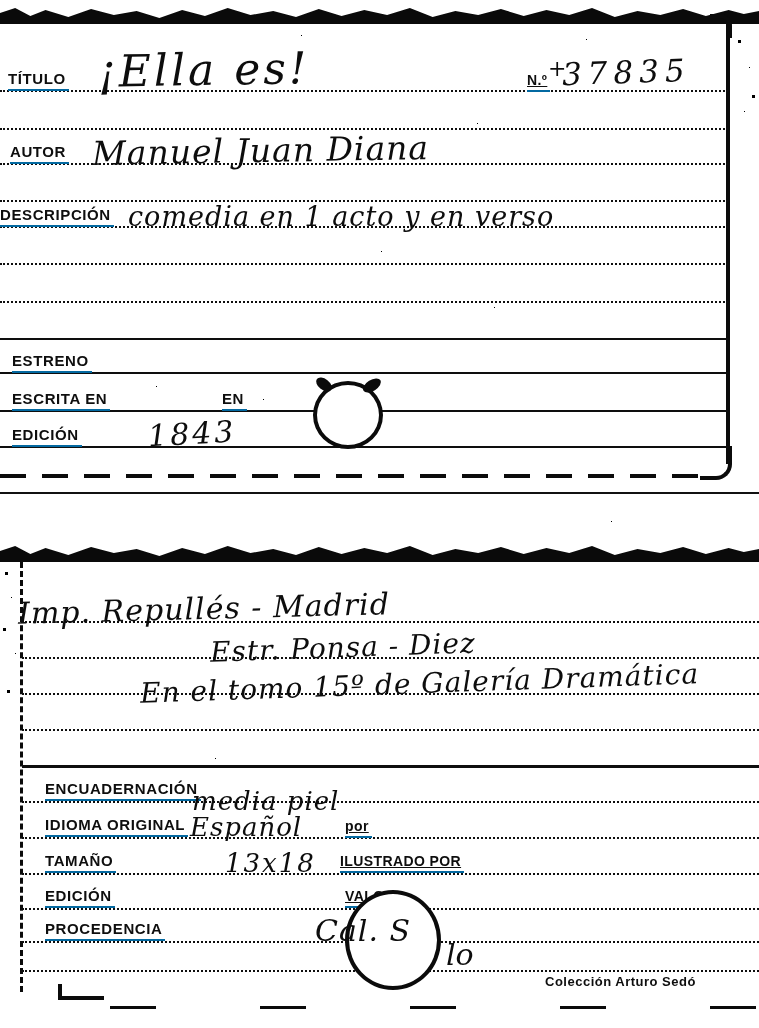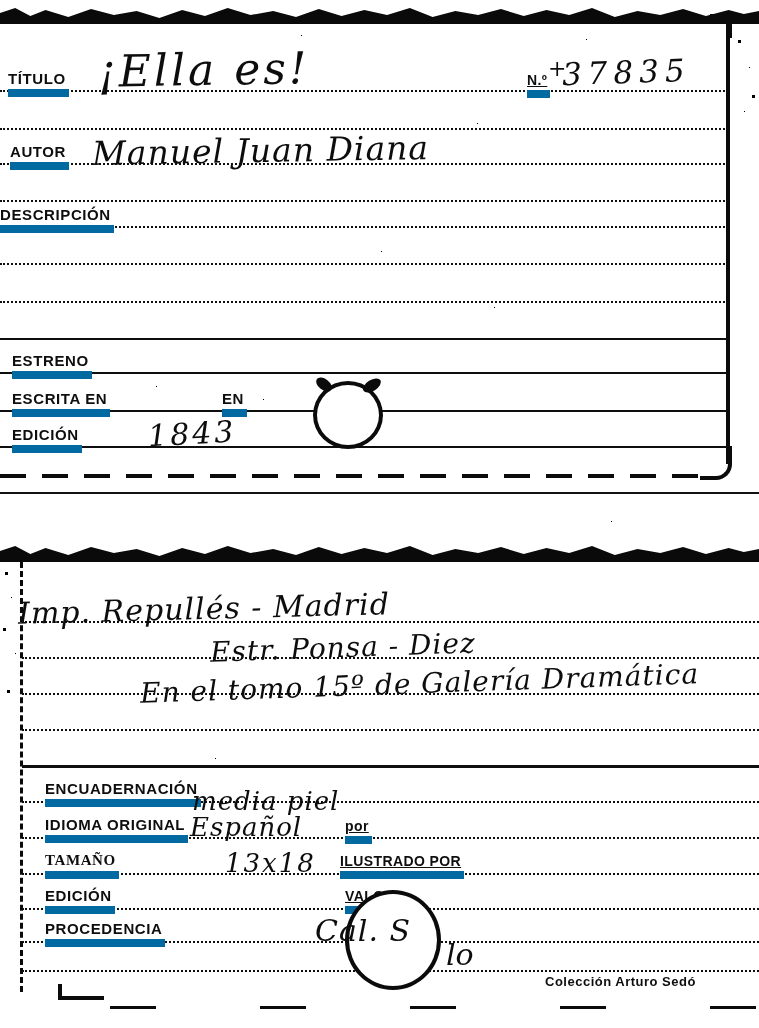--- a/index.html
+++ b/index.html
@@ -15,21 +15,21 @@
     clip-path:polygon(0 18px,0 7px,2% 2px,4% 10px,6% 4px,9% 11px,12% 3px,15% 9px,18% 5px,21% 12px,24% 4px,27% 10px,30% 2px,33% 9px,36% 5px,39% 11px,42% 3px,45% 10px,48% 4px,51% 9px,54% 2px,57% 11px,60% 5px,63% 9px,66% 3px,69% 10px,72% 4px,75% 9px,78% 2px,81% 11px,84% 5px,87% 9px,90% 3px,93% 10px,96% 4px,98% 8px,100% 5px,100% 18px);
   }
   
   .rl{position:absolute;height:0;border-top:2px dotted #0e0e0e;}
   .rl.solid{border-top-style:solid;}
   .c1{left:0;width:728px;}
   .c2{left:22px;width:737px;}
   
   .lbl{
     position:absolute;font-weight:700;font-size:15px;letter-spacing:.6px;
-    line-height:1;padding:0 3px 3px 0;border-bottom:8px solid #0369a1;
+    line-height:1;padding:0 3px 3px 0;border-bottom:2px solid #0369a1;
     white-space:nowrap;
   }
   .lbl.small{font-size:14px;letter-spacing:.4px;text-decoration:underline;}
   .lbl.nounder{border-bottom:none;}
   
   .hand{
     position:absolute;font-family:"DejaVu Serif", serif;font-style:italic;
     line-height:1;white-space:nowrap;color:#0d0d0d;
   }
   
@@ -83,20 +83,21 @@
   <div class="lbl" style="left:0;top:207px;">DESCRIPCIÓN</div>
   <div class="lbl" style="left:12px;top:353px;">ESTRENO</div>
   <div class="lbl" style="left:12px;top:391px;">ESCRITA EN</div>
   <div class="lbl" style="left:222px;top:391px;">EN</div>
   <div class="lbl" style="left:12px;top:427px;">EDICIÓN</div>
 
   <div class="hand z5" style="left:98px;top:48px;font-size:44px;letter-spacing:3px;transform:rotate(-1deg);">¡Ella es!</div>
   <div class="hand z5" style="left:548px;top:58px;font-size:22px;">+</div>
   <div class="hand z5" style="left:562px;top:57px;font-size:31px;letter-spacing:6px;transform:rotate(-2deg);">37835</div>
   <div class="hand z5" style="left:92px;top:134px;font-size:33px;letter-spacing:1px;transform:rotate(-1deg);">Manuel Juan Diana</div>
+  <div class="hand z5" style="left:128px;top:203px;font-size:27px;letter-spacing:1px;">comedia en 1 acto y en verso</div>
   <div class="hand z5" style="left:148px;top:419px;font-size:30px;letter-spacing:3px;transform:rotate(-3deg);">1843</div>
 </div>
 
 <div class="abs" style="left:0;top:492px;width:759px;height:2px;background:#111;"></div>
 
 <div class="abs" style="left:0;top:500px;width:759px;height:528px;">
 
   <div class="torn" style="top:44px;"></div>
 
   <div class="frame" style="left:20px;top:62px;width:0;height:430px;border-left:3px dashed #0b0b0b;"></div>
@@ -113,21 +114,21 @@
   <div class="rl c2" style="top:373px;"></div>
   <div class="rl c2" style="top:408px;"></div>
   <div class="rl c2" style="top:441px;"></div>
   <div class="rl c2" style="top:470px;"></div>
 
   <div class="hole" style="left:345px;top:390px;width:88px;height:92px;"></div>
 
   <div class="lbl" style="left:45px;top:281px;">ENCUADERNACIÓN</div>
   <div class="lbl" style="left:45px;top:317px;">IDIOMA ORIGINAL</div>
   <div class="lbl small" style="left:345px;top:319px;">por</div>
-  <div class="lbl" style="left:45px;top:353px;font-family:Liberation Serif, serif;">TAMAÑO</div>
+  <div class="lbl" style="left:45px;top:353px;">TAMAÑO</div>
   <div class="lbl small" style="left:340px;top:354px;">ILUSTRADO POR</div>
   <div class="lbl" style="left:45px;top:388px;">EDICIÓN</div>
   <div class="lbl small" style="left:345px;top:389px;">VALOR</div>
   <div class="lbl" style="left:45px;top:421px;">PROCEDENCIA</div>
   <div class="lbl nounder" style="left:545px;top:475px;font-size:13px;letter-spacing:.5px;">Colección Arturo Sedó</div>
 
   <div class="hand z5" style="left:18px;top:94px;font-size:30px;letter-spacing:1px;transform:rotate(-1.5deg);">Imp. Repullés - Madrid</div>
   <div class="hand z5" style="left:210px;top:134px;font-size:28px;letter-spacing:1px;transform:rotate(-2deg);">Estr. Ponsa - Diez</div>
   <div class="hand z5" style="left:140px;top:170px;font-size:28px;letter-spacing:1px;transform:rotate(-2deg);">En el tomo 15º de Galería Dramática</div>
   <div class="hand z5" style="left:192px;top:278px;font-size:26px;letter-spacing:1px;margin-top:10px;">media piel</div>

